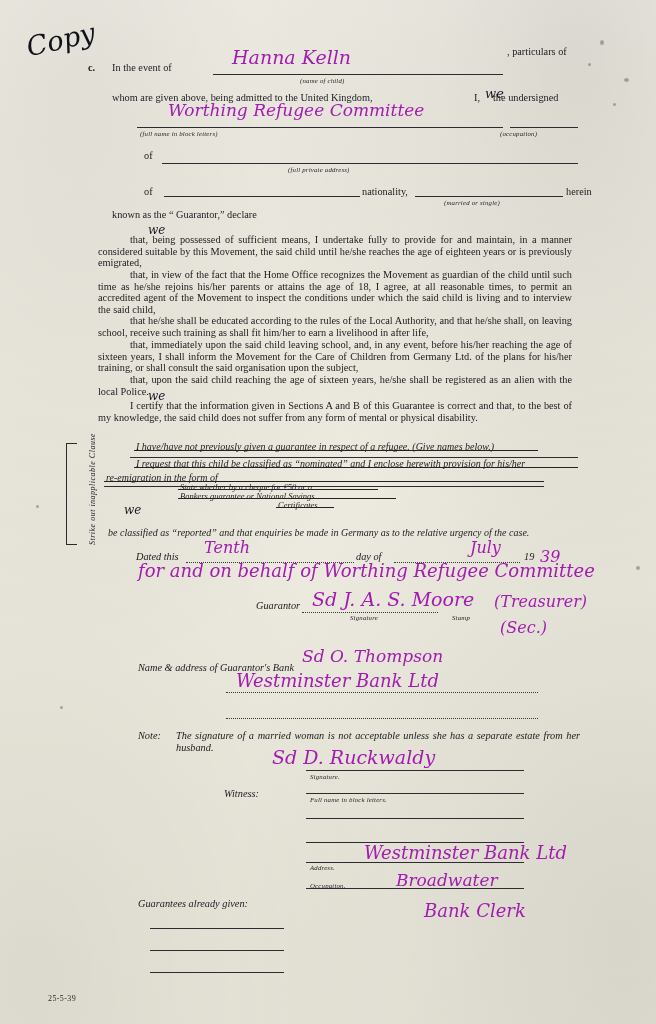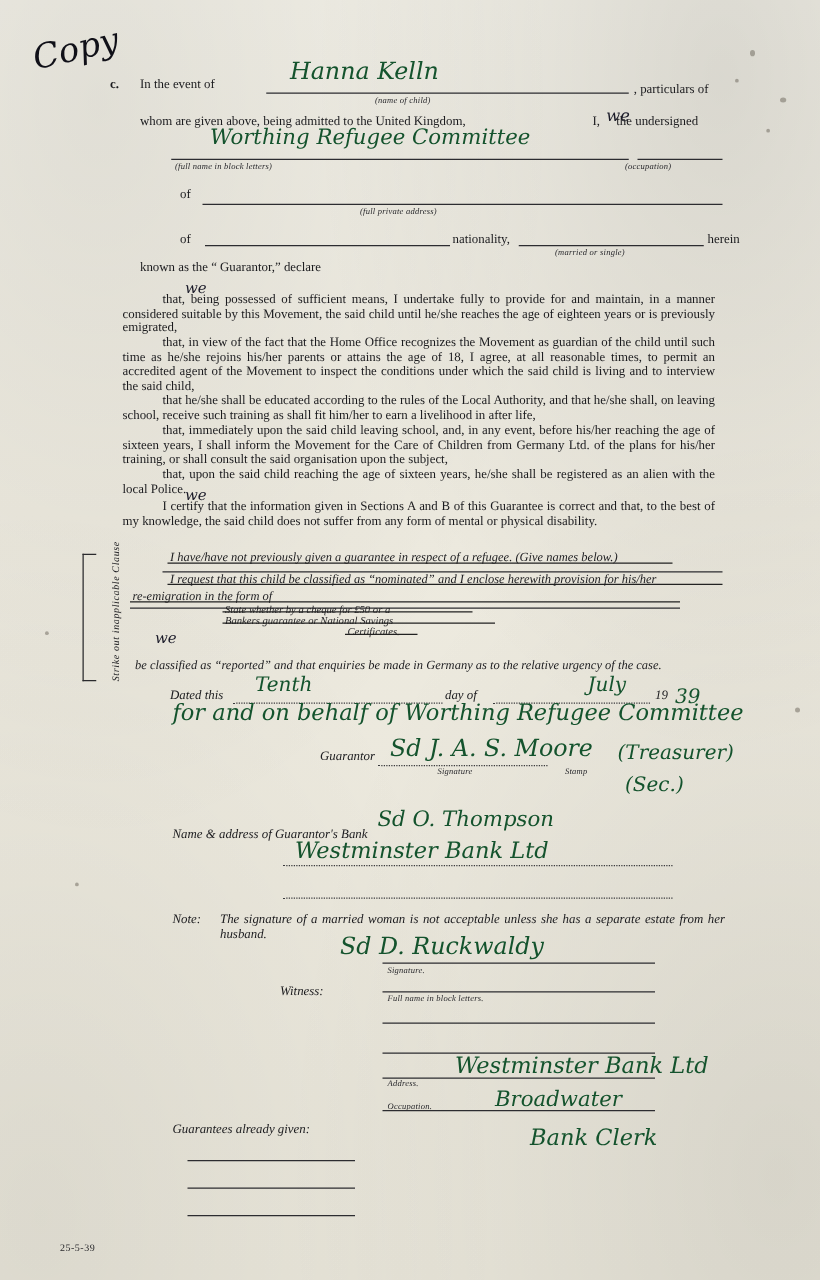--- a/index.html
+++ b/index.html
@@ -68,21 +68,21 @@
     border-bottom: 1px solid #2c2c30;
     height: 0;
   }
   .rule.dotted { border-bottom: 1px dotted #3a3a3d; }
 
   
   .hand {
     position: absolute;
     font-family: "DejaVu Serif", serif;
     font-style: italic;
-    color: #14532d;
+    color: #a21caf;
     white-space: nowrap;
     transform-origin: left bottom;
   }
 
   .corner-scrawl {
     position: absolute;
     font-family: "DejaVu Serif", serif;
     font-style: italic;
     font-size: 27px;
     color: #101018;
@@ -152,21 +152,21 @@
     <div class="speck" style="left:636px;top:566px;width:4px;height:4px;"></div>
 
     <div class="corner-scrawl" style="left:26px;top:24px;">Copy</div>
 
     <div class="lbl bold" style="left:88px;top:62px;">c.</div>
 
     <div class="lbl" style="left:112px;top:62px;">In the event of</div>
     <div class="rule" style="left:213px;top:74px;width:290px;"></div>
     <div class="hand" style="left:232px;top:46px;font-size:19px;">Hanna Kelln</div>
     <div class="tiny ital" style="left:300px;top:77px;">(name of child)</div>
-    <div class="lbl" style="left:507px;top:66px;">, particulars of</div>
+    <div class="lbl" style="left:507px;top:46px;">, particulars of</div>
 
     <div class="lbl" style="left:112px;top:92px;">whom are given above, being admitted to the United Kingdom,</div>
     <div class="caret" style="left:485px;top:86px;font-size:13px;">we</div>
     <div class="lbl" style="left:474px;top:92px;">I,</div>
     <div class="lbl" style="left:493px;top:92px;">the undersigned</div>
 
     <div class="rule" style="left:137px;top:127px;width:366px;"></div>
     <div class="hand" style="left:168px;top:100px;font-size:17px;">Worthing Refugee Committee</div>
     <div class="tiny ital" style="left:140px;top:130px;">(full name in block letters)</div>
     <div class="tiny ital" style="left:500px;top:130px;">(occupation)</div>

